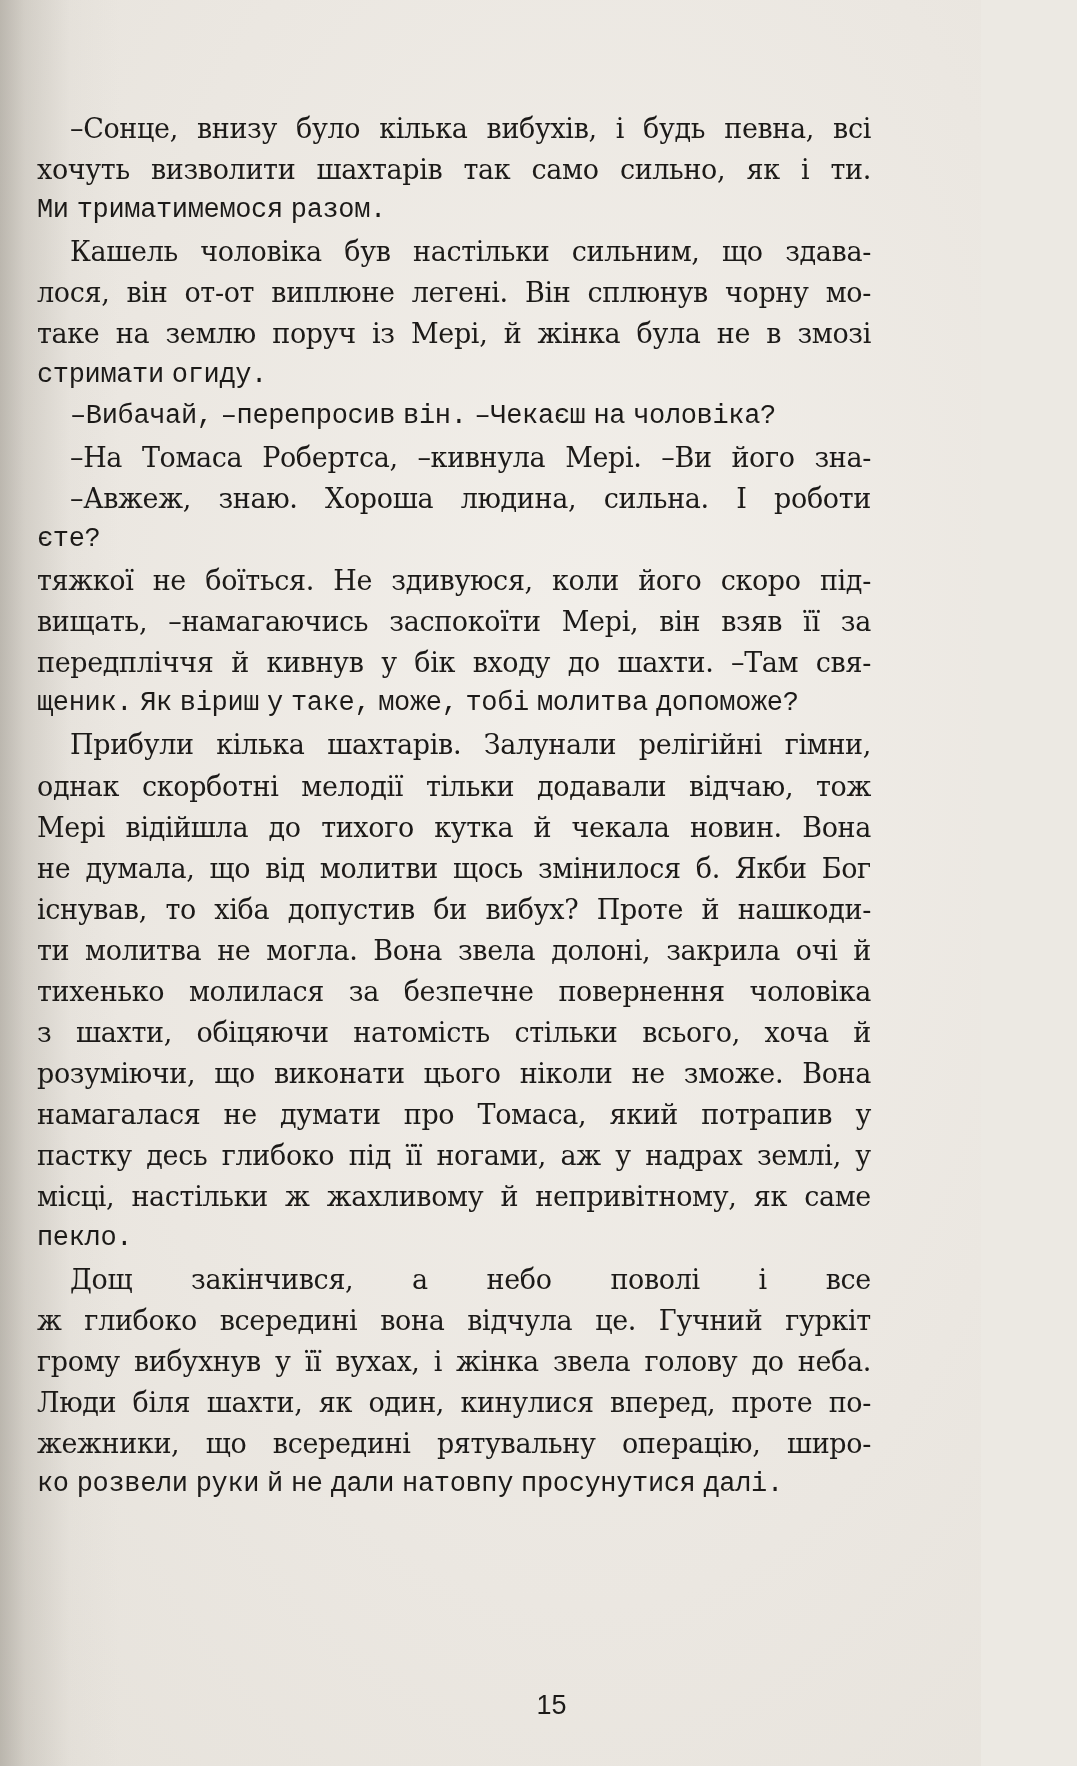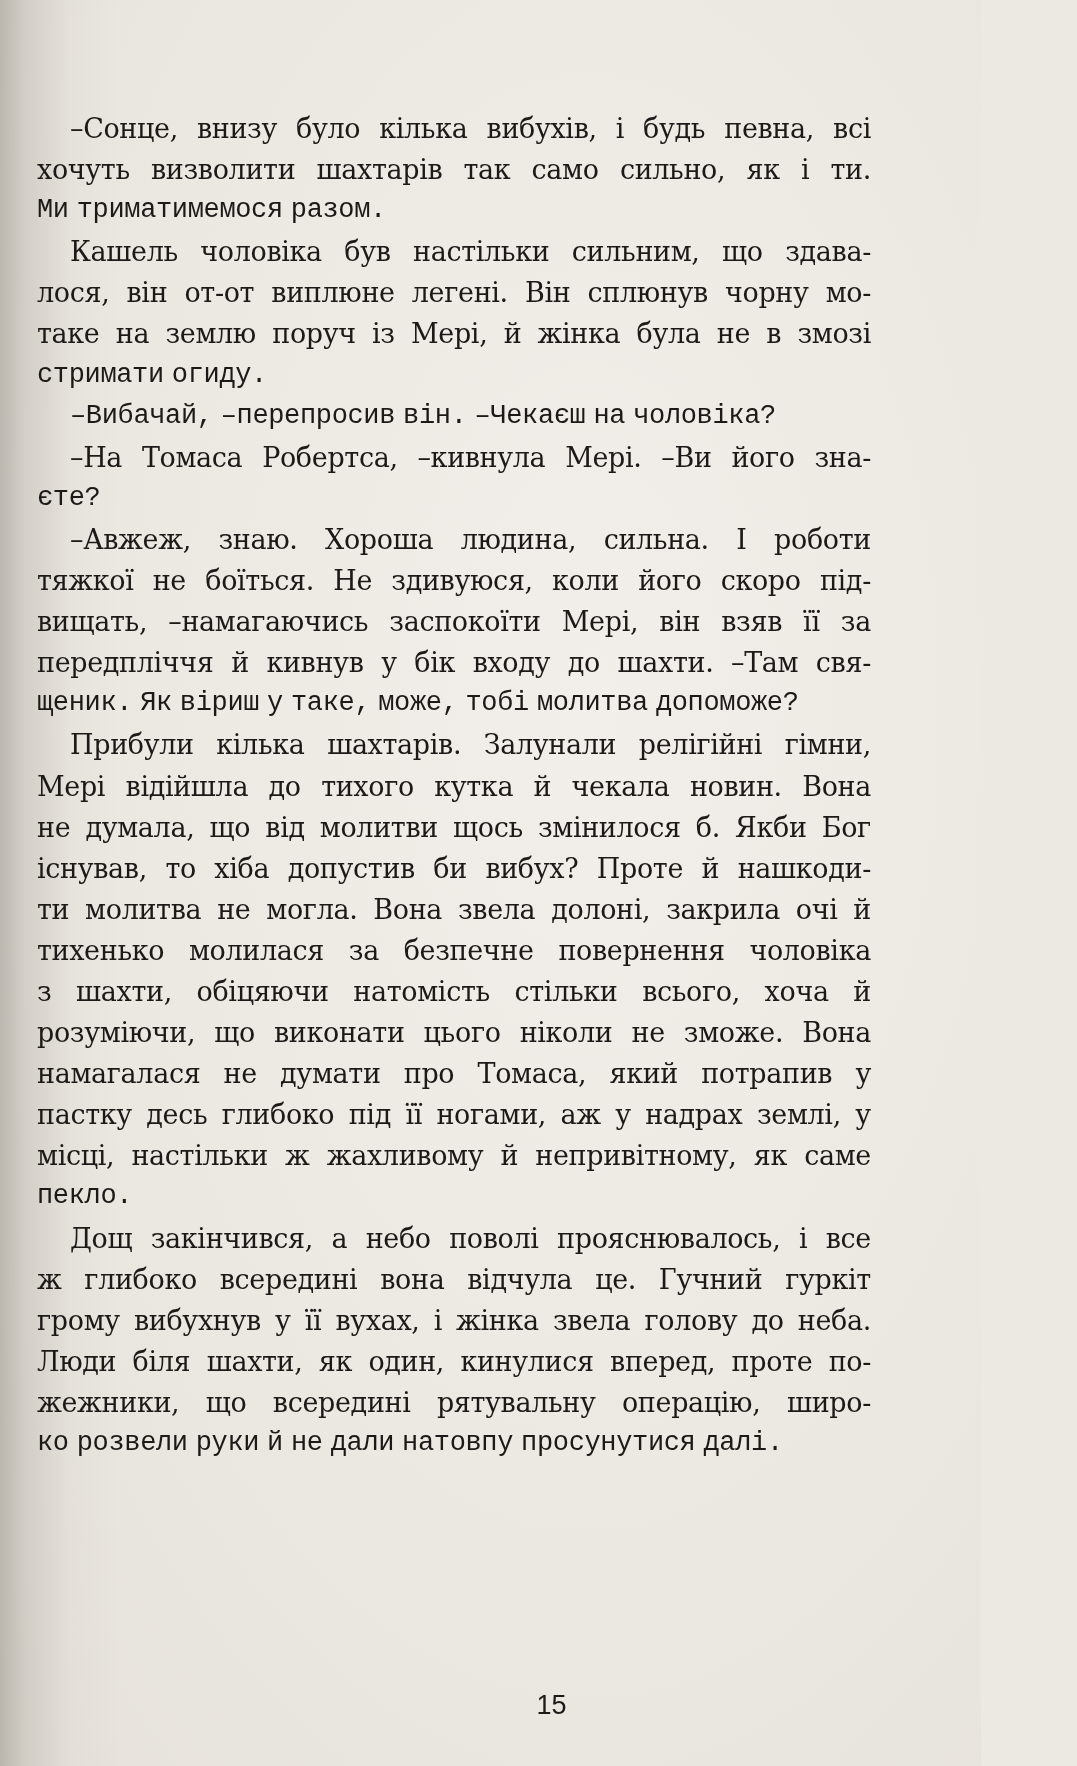--- a/index.html
+++ b/index.html
@@ -136,31 +136,31 @@
       <div class="line indent">
         <span class="word">–На</span>
         <span class="word">Томаса</span>
         <span class="word">Робертса,</span>
         <span class="word">–кивнула</span>
         <span class="word">Мері.</span>
         <span class="word">–Ви</span>
         <span class="word">його</span>
         <span class="word">зна-</span>
       </div>
-      <div class="line last">
-        <span class="word">єте?</span>
-      </div>
       <div class="line indent">
         <span class="word">–Авжеж,</span>
         <span class="word">знаю.</span>
         <span class="word">Хороша</span>
         <span class="word">людина,</span>
         <span class="word">сильна.</span>
         <span class="word">І</span>
         <span class="word">роботи</span>
+      </div>
+      <div class="line last">
+        <span class="word">єте?</span>
       </div>
       <div class="line">
         <span class="word">тяжкої</span>
         <span class="word">не</span>
         <span class="word">боїться.</span>
         <span class="word">Не</span>
         <span class="word">здивуюся,</span>
         <span class="word">коли</span>
         <span class="word">його</span>
         <span class="word">скоро</span>
@@ -199,20 +199,29 @@
         <span class="word">молитва</span>
         <span class="word">допоможе?</span>
       </div>
       <div class="line indent">
         <span class="word">Прибули</span>
         <span class="word">кілька</span>
         <span class="word">шахтарів.</span>
         <span class="word">Залунали</span>
         <span class="word">релігійні</span>
         <span class="word">гімни,</span>
+      </div>
+      <div class="line">
+        <span class="word">однак</span>
+        <span class="word">скорботні</span>
+        <span class="word">мелодії</span>
+        <span class="word">тільки</span>
+        <span class="word">додавали</span>
+        <span class="word">відчаю,</span>
+        <span class="word">тож</span>
       </div>
       <div class="line">
         <span class="word">Мері</span>
         <span class="word">відійшла</span>
         <span class="word">до</span>
         <span class="word">тихого</span>
         <span class="word">кутка</span>
         <span class="word">й</span>
         <span class="word">чекала</span>
         <span class="word">новин.</span>
@@ -316,21 +325,20 @@
       </div>
       <div class="line last">
         <span class="word">пекло.</span>
       </div>
       <div class="line indent">
         <span class="word">Дощ</span>
         <span class="word">закінчився,</span>
         <span class="word">а</span>
         <span class="word">небо</span>
         <span class="word">поволі</span>
-        <span class="word">прояснювалось,</span>
         <span class="word">і</span>
         <span class="word">все</span>
       </div>
       <div class="line">
         <span class="word">ж</span>
         <span class="word">глибоко</span>
         <span class="word">всередині</span>
         <span class="word">вона</span>
         <span class="word">відчула</span>
         <span class="word">це.</span>

